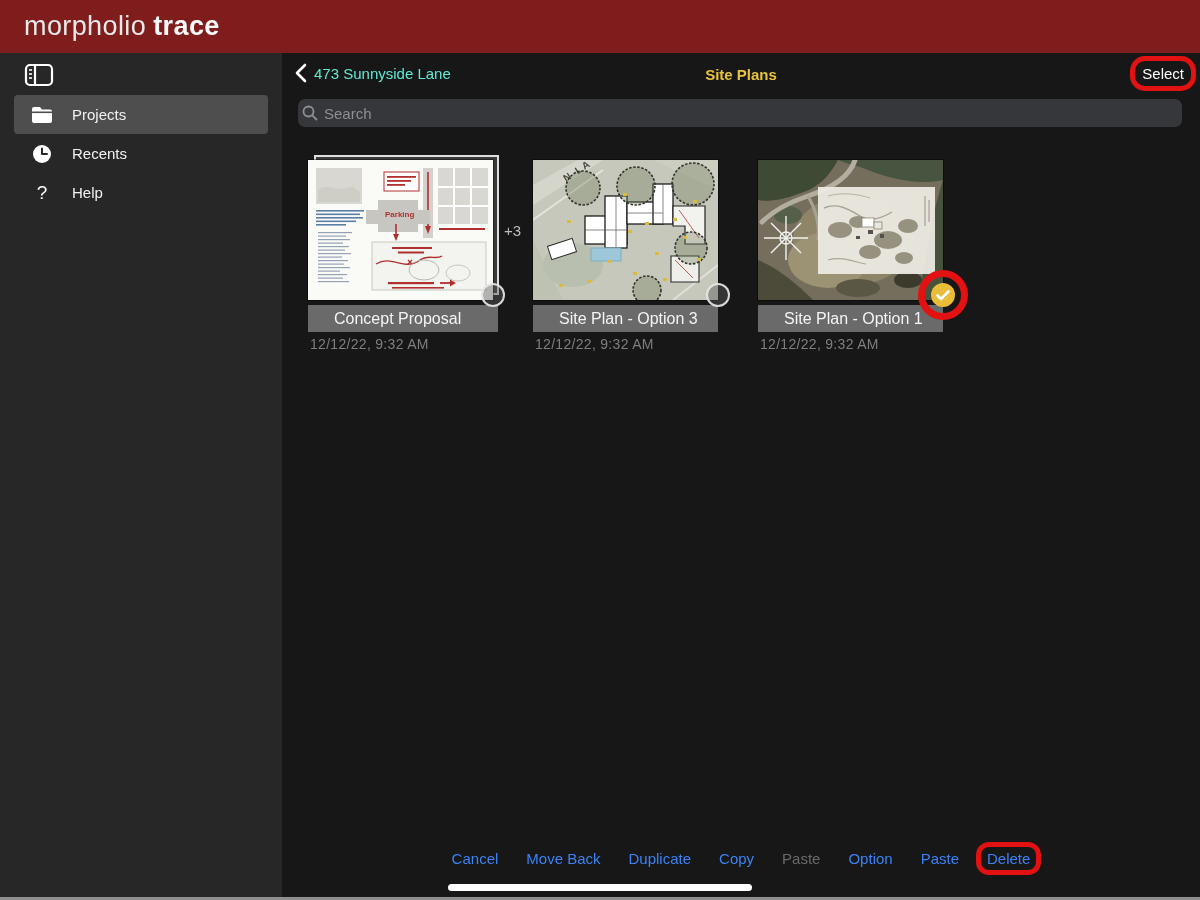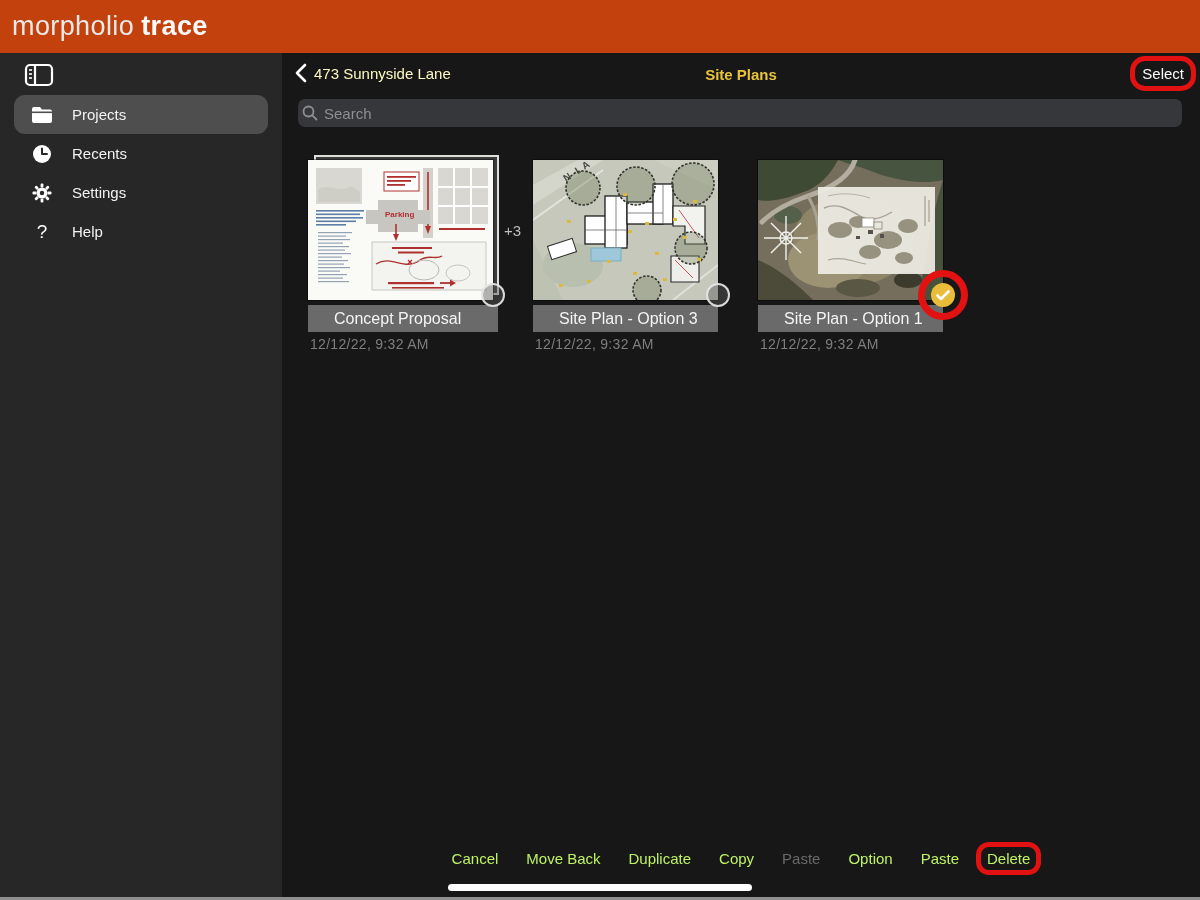--- a/index.html
+++ b/index.html
@@ -1,40 +1,40 @@
 <!DOCTYPE html>
 <html><head>
 <meta charset="utf-8">
 <style>
   * { margin:0; padding:0; box-sizing:border-box; }
   html,body { width:1200px; height:900px; background:#000; }
   body { font-family:"Liberation Sans","DejaVu Sans",sans-serif; color:#f0f0f0; overflow:hidden; }
   #app { position:relative; width:1200px; height:900px; background:#171717; overflow:hidden; }
 
   
-  .topbar { position:absolute; left:0; top:0; width:1200px; height:53px; background:#c2410c; display:flex; align-items:center; padding-left:12px; }
+  .topbar { position:absolute; left:0; top:0; width:1200px; height:53px; background:#7f1d1d; display:flex; align-items:center; padding-left:24px; }
   .logo { font-size:27px; letter-spacing:0.4px; color:#e9e9e9; }
   .logo .light { font-weight:400; }
   .logo .bold { font-weight:700; color:#fbfbfb; margin-left:7px; }
 
   
   .sidebar { position:absolute; left:0; top:53px; width:282px; height:844px; background:#272727; }
   .panel-toggle { position:absolute; left:24px; top:9px; width:30px; height:26px; cursor:pointer; }
   .nav { position:absolute; left:0; top:42px; width:282px; }
-  .nav-item { display:flex; align-items:center; height:39px; margin:0 14px; padding-left:16px; border-radius:11px; cursor:pointer; }
+  .nav-item { display:flex; align-items:center; height:39px; margin:0 14px; padding-left:16px; border-radius:4px; cursor:pointer; }
   .nav-item.selected { background:#4e4e4e; }
   .nav-icon { width:24px; height:22px; display:flex; align-items:center; justify-content:center; flex:none; }
   .nav-label { margin-left:18px; font-size:15px; color:#f2f2f2; }
 
   
   .main { position:absolute; left:282px; top:53px; width:918px; height:847px; background:#171717; }
   .header { position:absolute; left:0; top:0; width:100%; height:40px; }
   .back-group { position:absolute; left:12px; top:10px; display:flex; align-items:center; cursor:pointer; }
   .back-chevron { width:14px; height:20px; margin-right:6px; }
-  .back-label { font-size:15px; color:#fef9c3; }
+  .back-label { font-size:15px; color:#5eead4; }
   .main-title { position:absolute; left:0; right:0; top:13px; text-align:center; font-size:15px; font-weight:700; color:#e9c43a; }
   .select-wrap { position:absolute; right:16px; top:12px; }
   .select-label { font-size:15px; color:#fdfdfd; cursor:pointer; position:relative; display:inline-block; }
   .ring { position:absolute; left:-12px; right:-12px; top:-9px; bottom:-9px; border:5px solid #e31212; border-radius:15px; pointer-events:none; }
 
   .searchbar { position:absolute; left:16px; top:46px; width:884px; height:28px; background:#36373b; border-radius:7px; display:flex; align-items:center; padding:0 4px; }
   .search-icon { width:16px; height:16px; margin-right:6px; flex:none; }
   .searchbar input { background:transparent; border:none; outline:none; color:#e8e8e8; font-size:15px; width:100%; font-family:inherit; }
   .searchbar input::placeholder { color:#8e8e93; }
 
@@ -48,21 +48,21 @@
   .sel-circle { position:absolute; right:-12px; bottom:-7px; width:24px; height:24px; border-radius:50%; z-index:3; }
   .sel-circle.empty { background:rgba(90,90,90,0.45); border:2px solid rgba(235,235,235,0.9); }
   .sel-circle.checked { background:#e9bd3a; display:flex; align-items:center; justify-content:center; }
   .check-ring { position:absolute; right:-25px; bottom:-20px; width:50px; height:50px; border:7px solid #e31212; border-radius:50%; z-index:4; pointer-events:none; }
   .title-bar { margin-top:5px; height:27px; background:rgba(128,128,128,0.8); color:#f4f4f4; font-size:16px; line-height:27px; padding-left:26px; white-space:nowrap; overflow:hidden; }
   .card.stacked .title-bar { width:190px; }
   .card-date { margin-top:4px; padding-left:2px; font-size:14px; color:#7e7e7e; letter-spacing:0.3px; }
 
   
   .toolbar { position:absolute; left:0; right:0; top:797px; display:flex; justify-content:center; gap:28px; align-items:center; }
-  .tb-item { font-size:15px; color:#bef264; cursor:pointer; position:relative; }
+  .tb-item { font-size:15px; color:#3b82f6; cursor:pointer; position:relative; }
   .tb-item.muted { color:#696969; cursor:default; }
   .tb-item .ring { left:-11px; right:-11px; top:-8px; bottom:-8px; border-radius:13px; }
 
   .home-indicator { position:absolute; left:448px; top:884px; width:304px; height:7px; border-radius:4px; background:#fff; }
   .bottom-strip { position:absolute; left:0; bottom:0; width:1200px; height:3px; background:#8f8f8f; }
 
   svg { display:block; }
 </style>
 </head>
 <body>
@@ -96,41 +96,20 @@
         <span class="nav-label">Projects</span>
       </div>
       <div class="nav-item">
         <span class="nav-icon">
           <svg width="20" height="20" viewBox="0 0 20 20">
               <circle cx="10" cy="10" r="9" fill="#ffffff"></circle>
               <path d="M10,4.5 V10 H15" fill="none" stroke="#272727" stroke-width="2" stroke-linecap="round" stroke-linejoin="round"></path>
             </svg>
         </span>
         <span class="nav-label">Recents</span>
-      </div>
-      <div class="nav-item">
-        <span class="nav-icon">
-          <svg width="20" height="20" viewBox="0 0 20 20">
-            <g fill="#ffffff">
-              <circle cx="10" cy="10" r="5.5"></circle>
-              <g>
-                <rect x="8.6" y="0.5" width="2.8" height="4" rx="1"></rect>
-                <rect x="8.6" y="15.5" width="2.8" height="4" rx="1"></rect>
-                <rect x="0.5" y="8.6" width="4" height="2.8" rx="1"></rect>
-                <rect x="15.5" y="8.6" width="4" height="2.8" rx="1"></rect>
-                <rect x="8.6" y="0.5" width="2.8" height="4" rx="1" transform="rotate(45 10 10)"></rect>
-                <rect x="8.6" y="15.5" width="2.8" height="4" rx="1" transform="rotate(45 10 10)"></rect>
-                <rect x="0.5" y="8.6" width="4" height="2.8" rx="1" transform="rotate(45 10 10)"></rect>
-                <rect x="15.5" y="8.6" width="4" height="2.8" rx="1" transform="rotate(45 10 10)"></rect>
-              </g>
-              <circle cx="10" cy="10" r="2.2" fill="#272727"></circle>
-            </g>
-          </svg>
-        </span>
-        <span class="nav-label">Settings</span>
       </div>
       <div class="nav-item">
         <span class="nav-icon" style="color:#fff;font-size:19px;font-weight:400;">?</span>
         <span class="nav-label">Help</span>
       </div>
     </div>
   </div>
 
   <div class="main">
 

